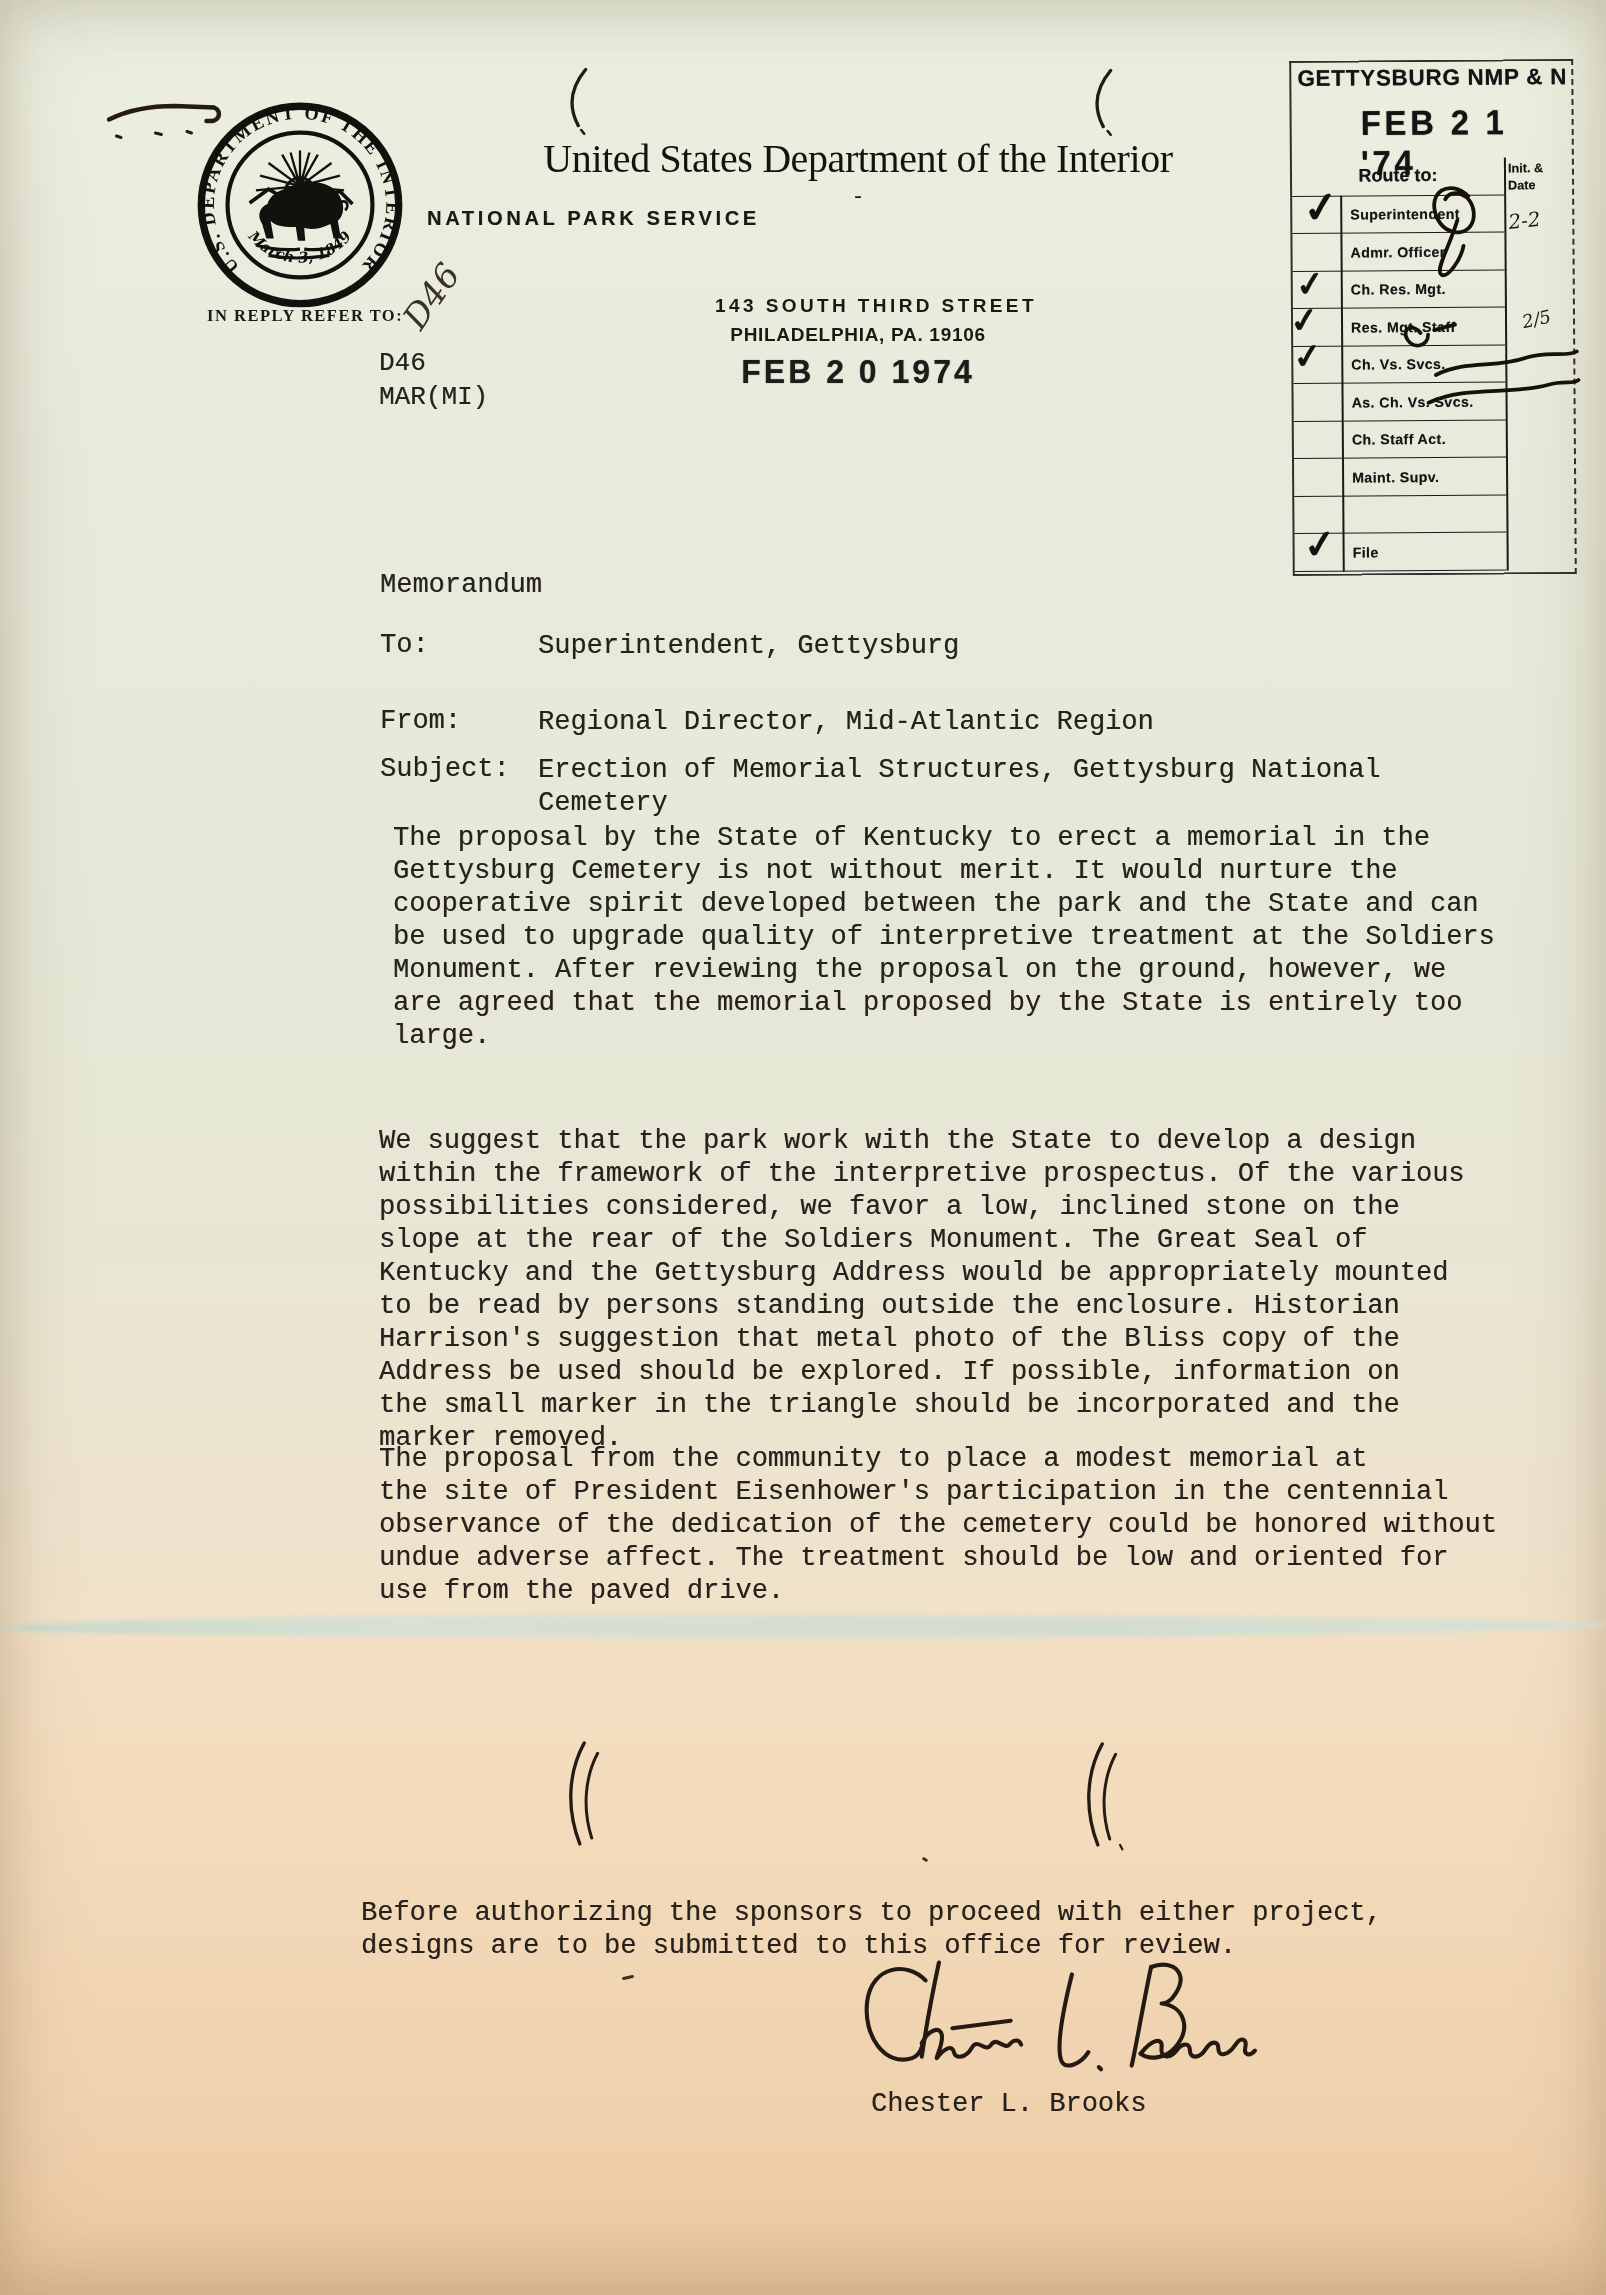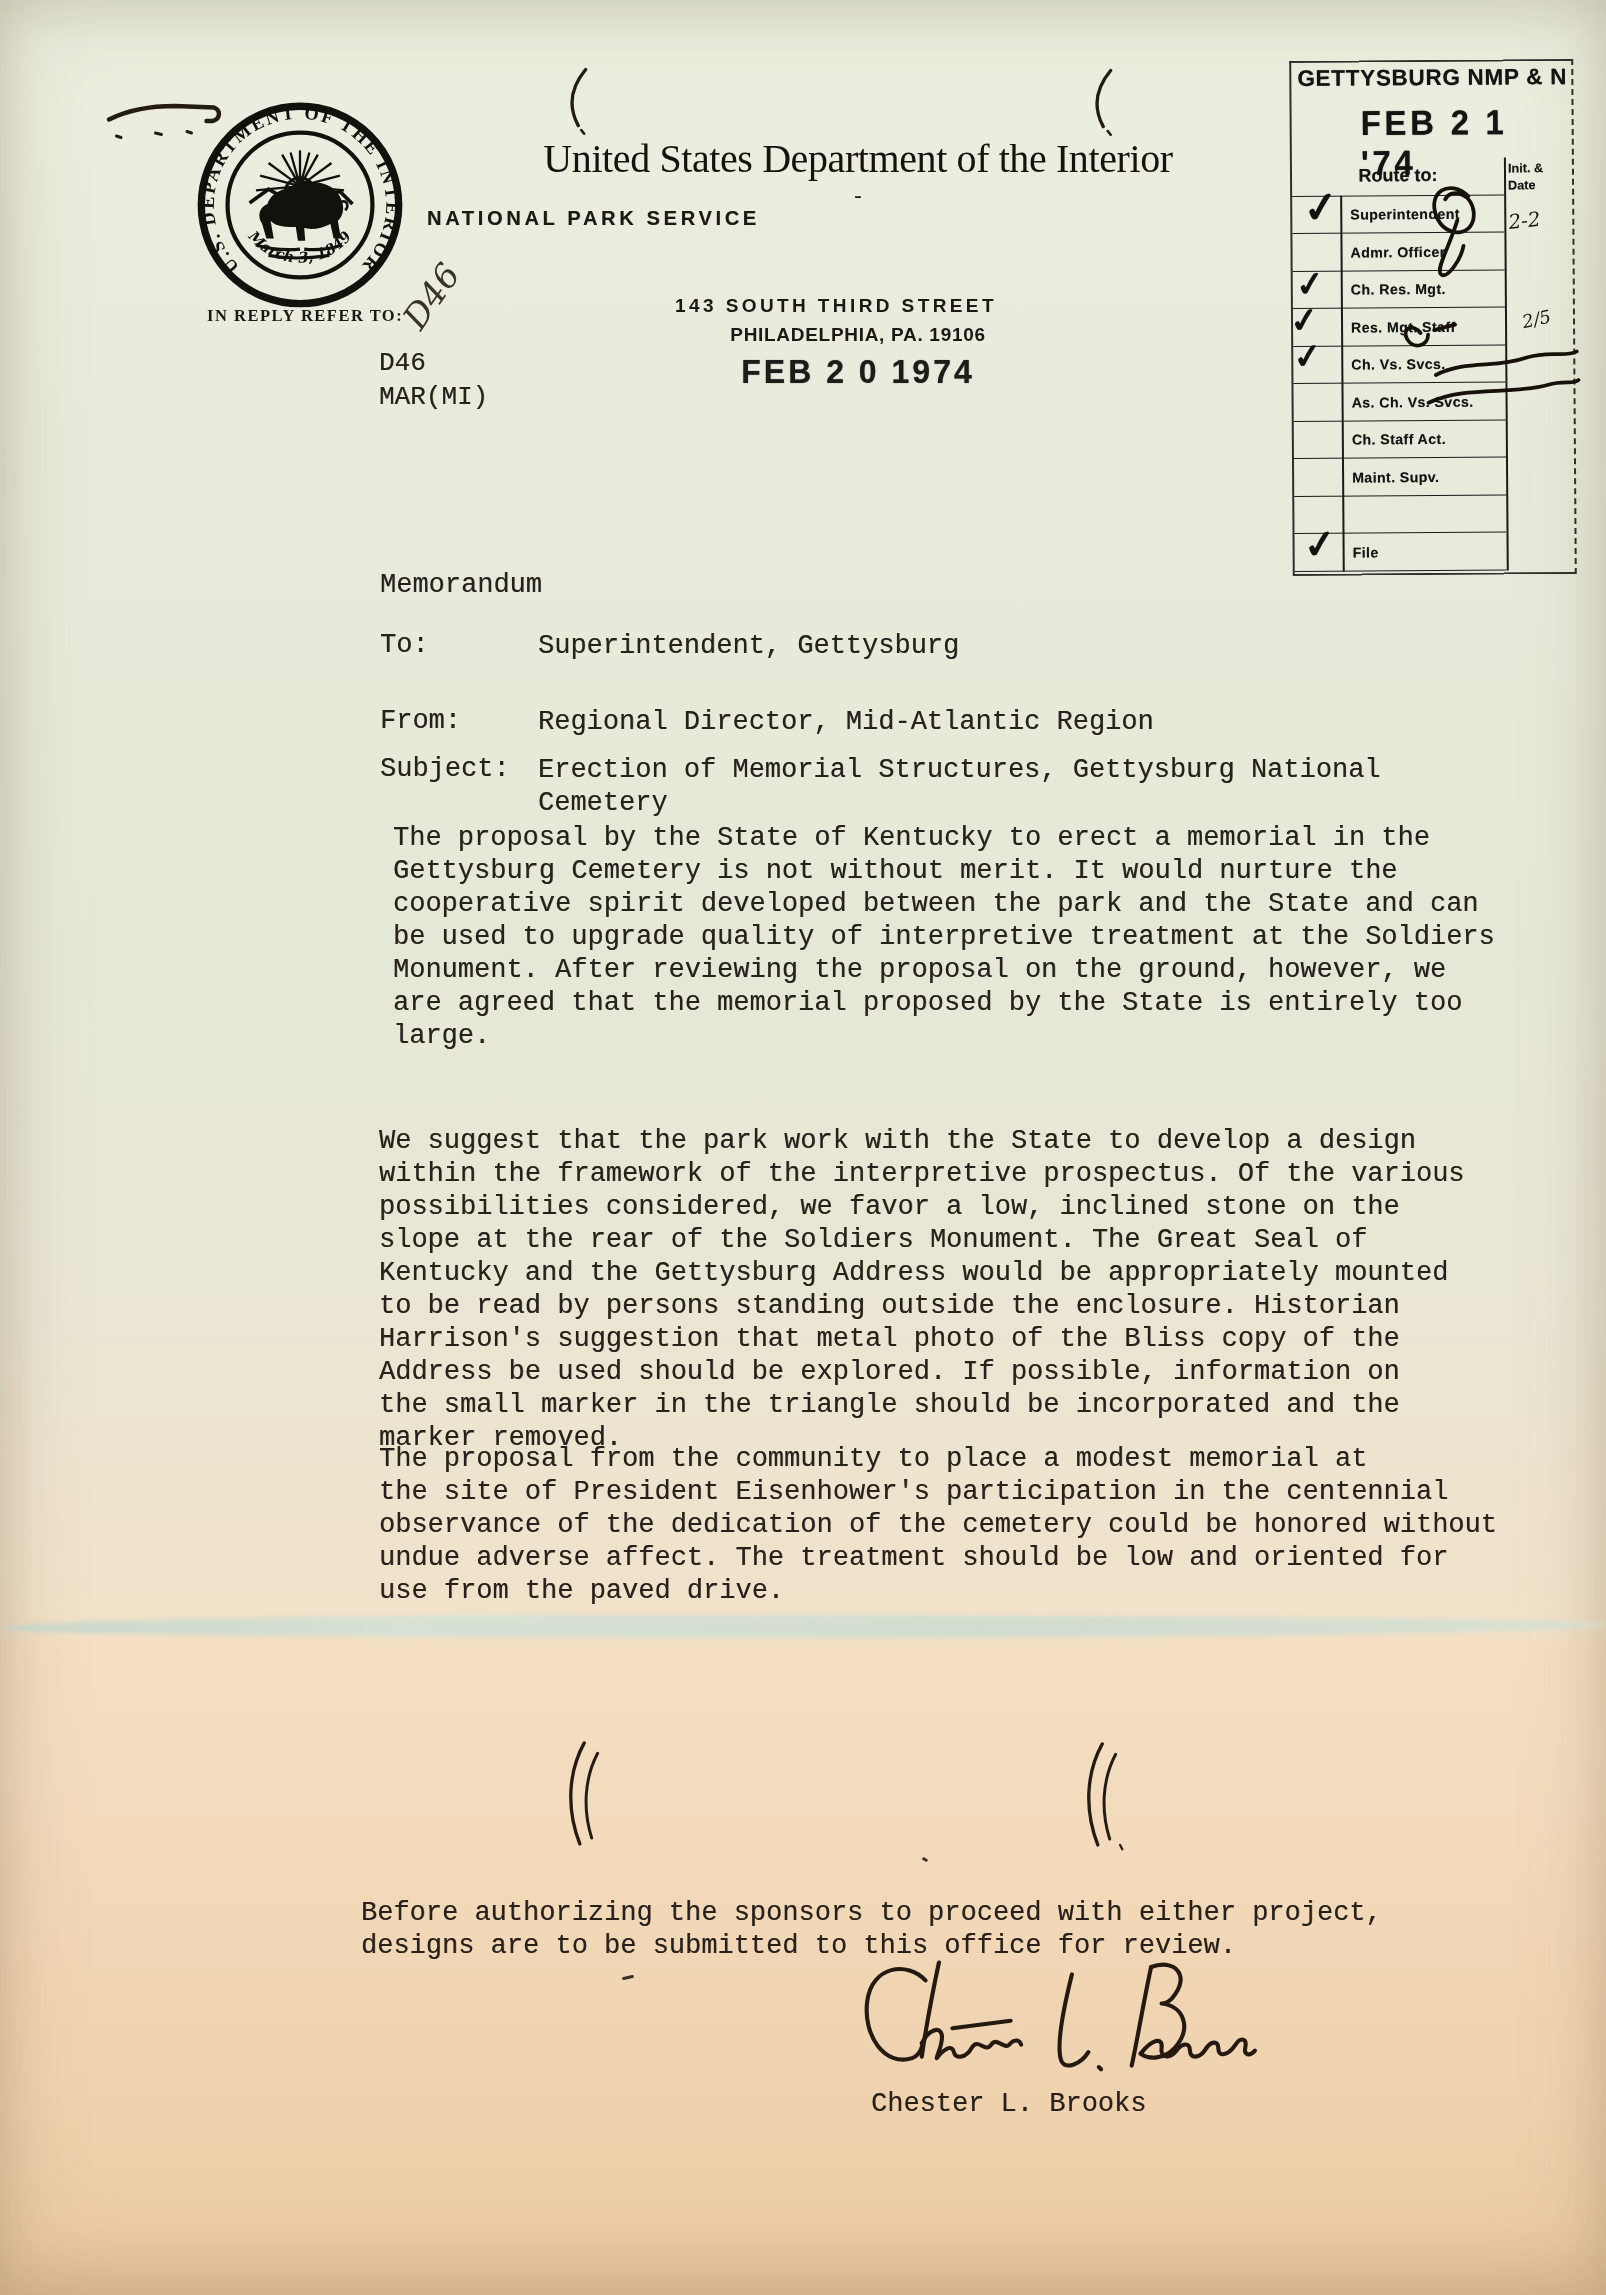--- a/index.html
+++ b/index.html
@@ -26,21 +26,21 @@
   
   .dept-title{left:427px;top:135px;width:862px;text-align:center;
     font-family:"Liberation Serif",serif;font-size:40px;color:#16130f;letter-spacing:-0.4px;}
   .title-dash{left:427px;top:183px;width:862px;text-align:center;font-family:"Liberation Serif",serif;font-size:22.5px;color:#16130f;}
   .bureau{left:427px;top:207px;width:862px;font-weight:700;font-size:20px;letter-spacing:3.7px;color:#1c1914;text-shadow:0.4px 0 rgba(0,0,0,.4);}
   .region-line{left:427px;top:231px;width:862px;text-align:center;}
   .region-line span{display:inline-block;font-family:"Liberation Mono",monospace;font-weight:700;font-size:27px;color:#221d18;border-bottom:2.2px solid #2a251f;padding:0 3px 0 3px;}
   .struck-wrap{left:427px;top:262px;width:862px;text-align:center;}
   .struck{display:inline-block;position:relative;font-family:"Liberation Mono",monospace;font-weight:700;font-size:25px;color:#221d18;border-bottom:3px solid #2a251f;}
   .struck .over{position:absolute;left:-7.5px;top:0.7px;color:#221d18;letter-spacing:0;border:none;text-shadow:0.7px 0 #221d18;}
-  .street{left:405px;top:295px;width:862px;text-align:center;font-weight:700;font-size:19px;letter-spacing:3.4px;color:#1c1914;}
+  .street{left:445px;top:295px;width:862px;text-align:center;font-weight:700;font-size:19px;letter-spacing:3.4px;color:#1c1914;}
   .city{left:427px;top:324px;width:862px;text-align:center;font-weight:700;font-size:19px;letter-spacing:0.7px;color:#1c1914;}
   .hq-date{left:427px;top:353px;width:862px;text-align:center;font-weight:700;font-size:32px;letter-spacing:3px;color:#1d1c1a;text-shadow:0 0 1.1px rgba(10,10,10,.6);transform:scaleY(1.05);}
 
   .reply-label{left:207px;top:306px;font-weight:700;font-size:16.5px;letter-spacing:1.5px;color:#1c1914;font-family:"Liberation Serif",serif;text-align:right;}
   .reply-codes{left:379px;top:346px;font-size:26px;line-height:34px;}
   .reply-hand{left:396px;top:276px;font-family:"DejaVu Serif",serif;font-style:italic;font-size:34px;color:#2b2218;transform:rotate(-55deg);opacity:.92;}
 
   
   .stamp{left:1291px;top:60px;width:280px;height:511px;transform:rotate(-0.4deg);
     border:2.2px solid rgba(22,22,22,.88);border-right-style:dashed;color:#141414;}

